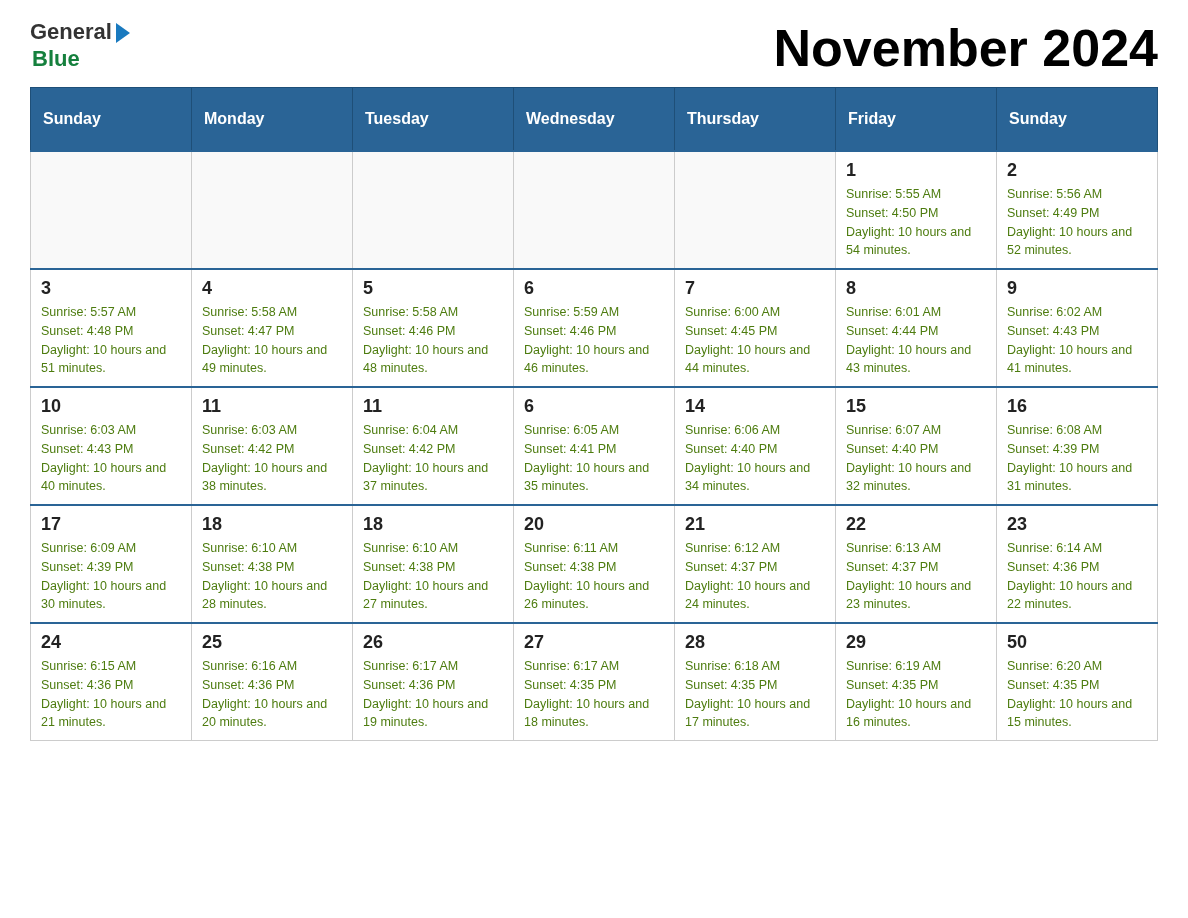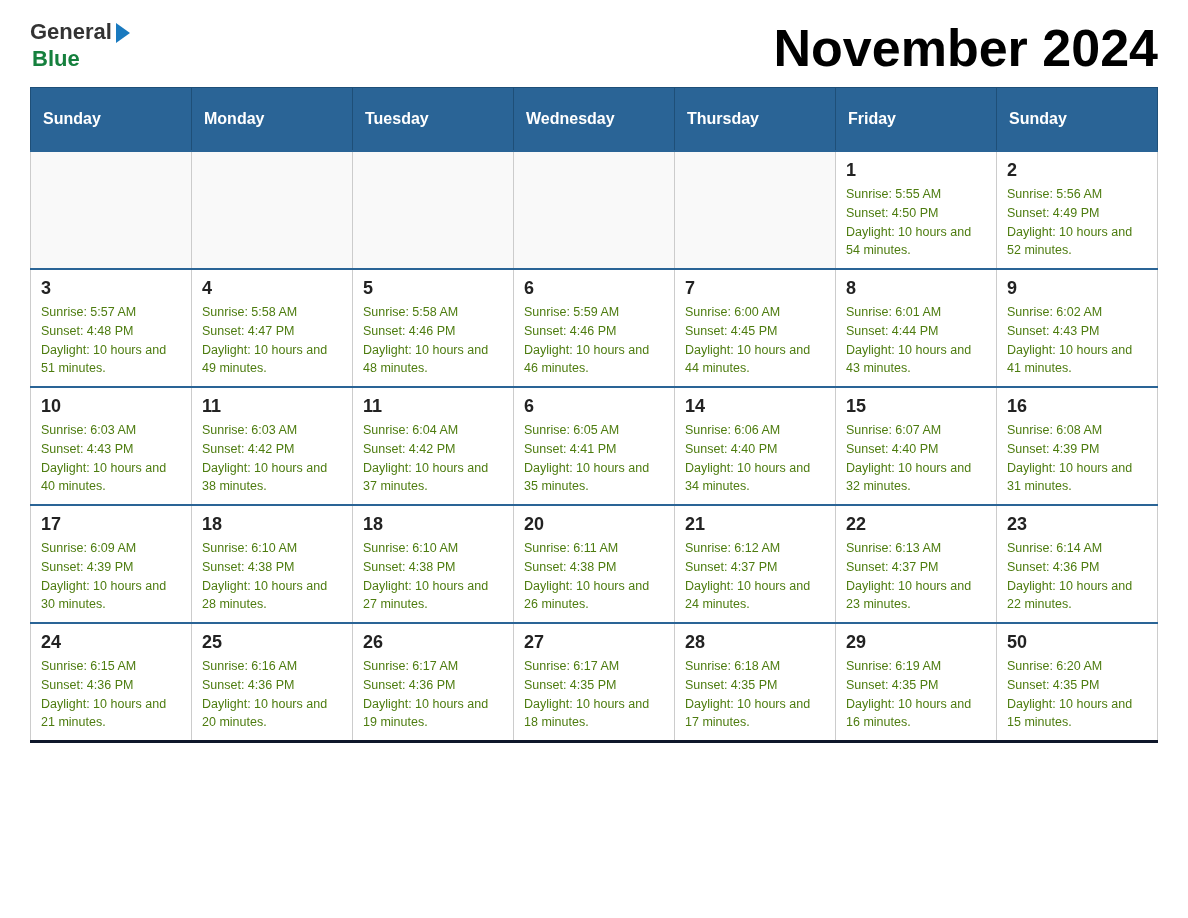--- a/index.html
+++ b/index.html
@@ -97,21 +97,21 @@
     }
     .day-info {
       font-size: 12.5px;
       color: #4d7c0f;
       line-height: 1.5;
     }
     .empty-cell {
       background: #f9f9f9;
     }
     .calendar tbody tr:last-child {
-      border-bottom: 3px solid #0f172a;
+      border-bottom: 1px solid #0f172a;
     }
   </style>
 </head>
 <body>
 
 <div class="header">
   <div class="logo-wrapper">
     <div class="logo-top">
       <span class="logo-text">General</span>
       <div class="logo-triangle"></div>

